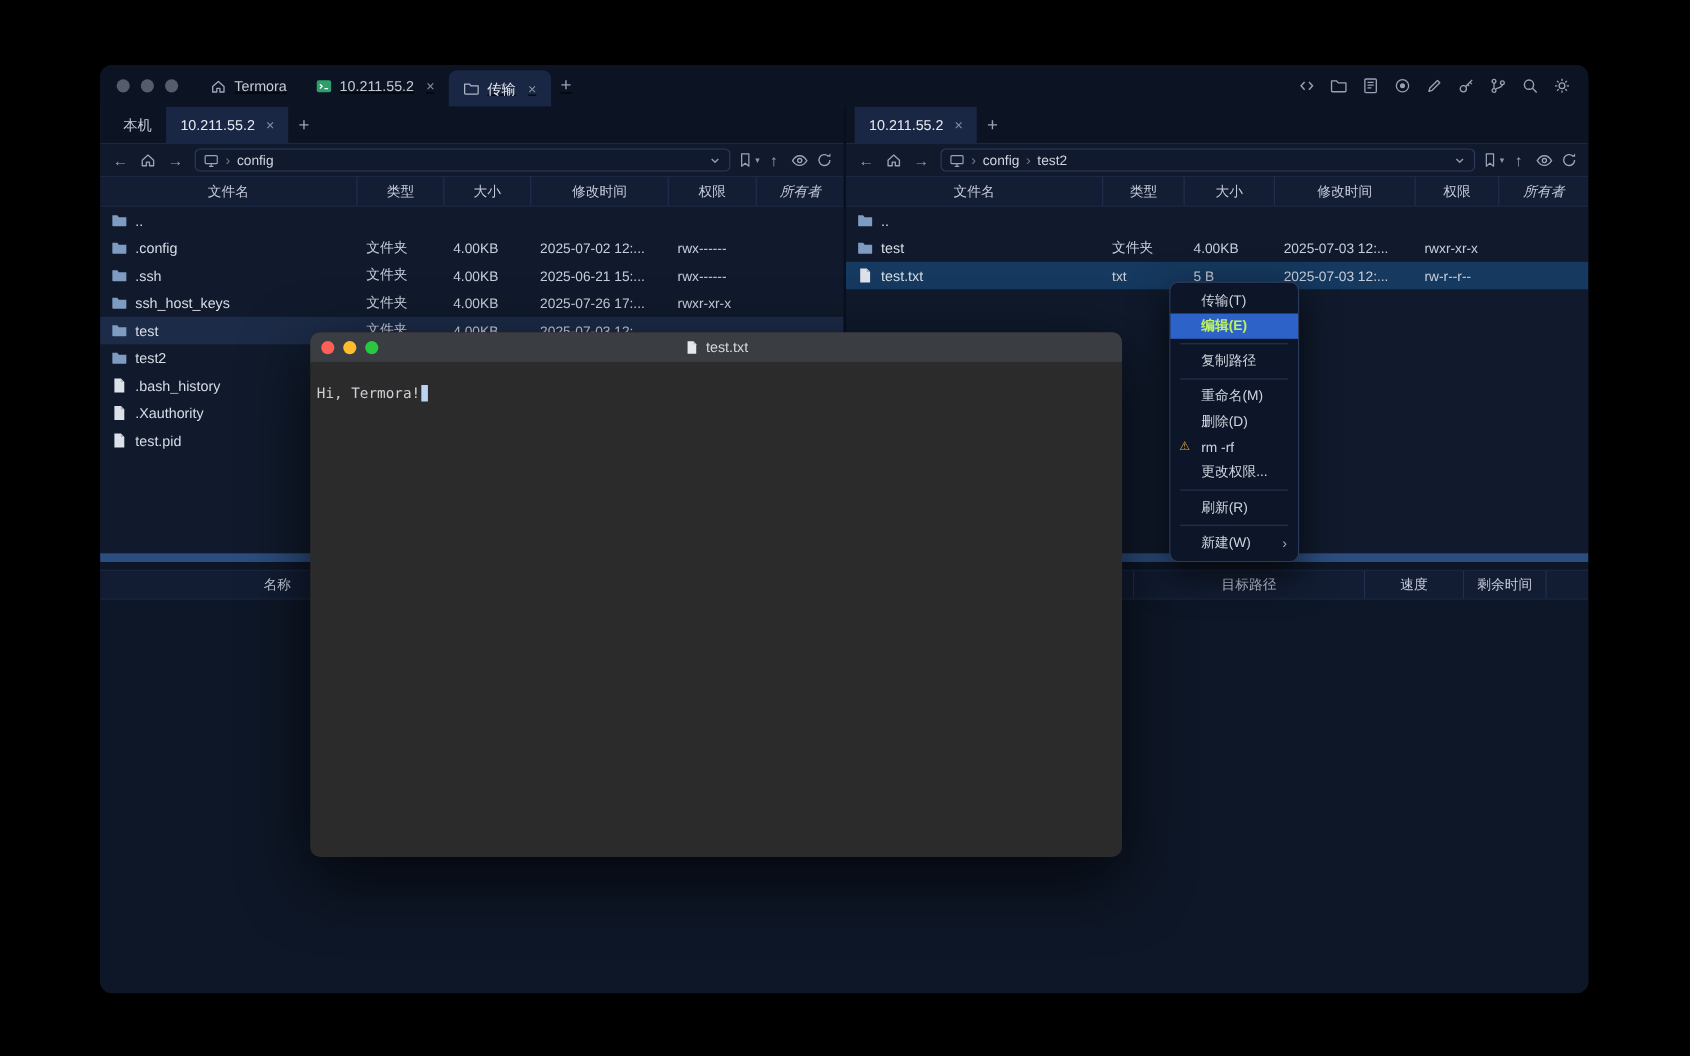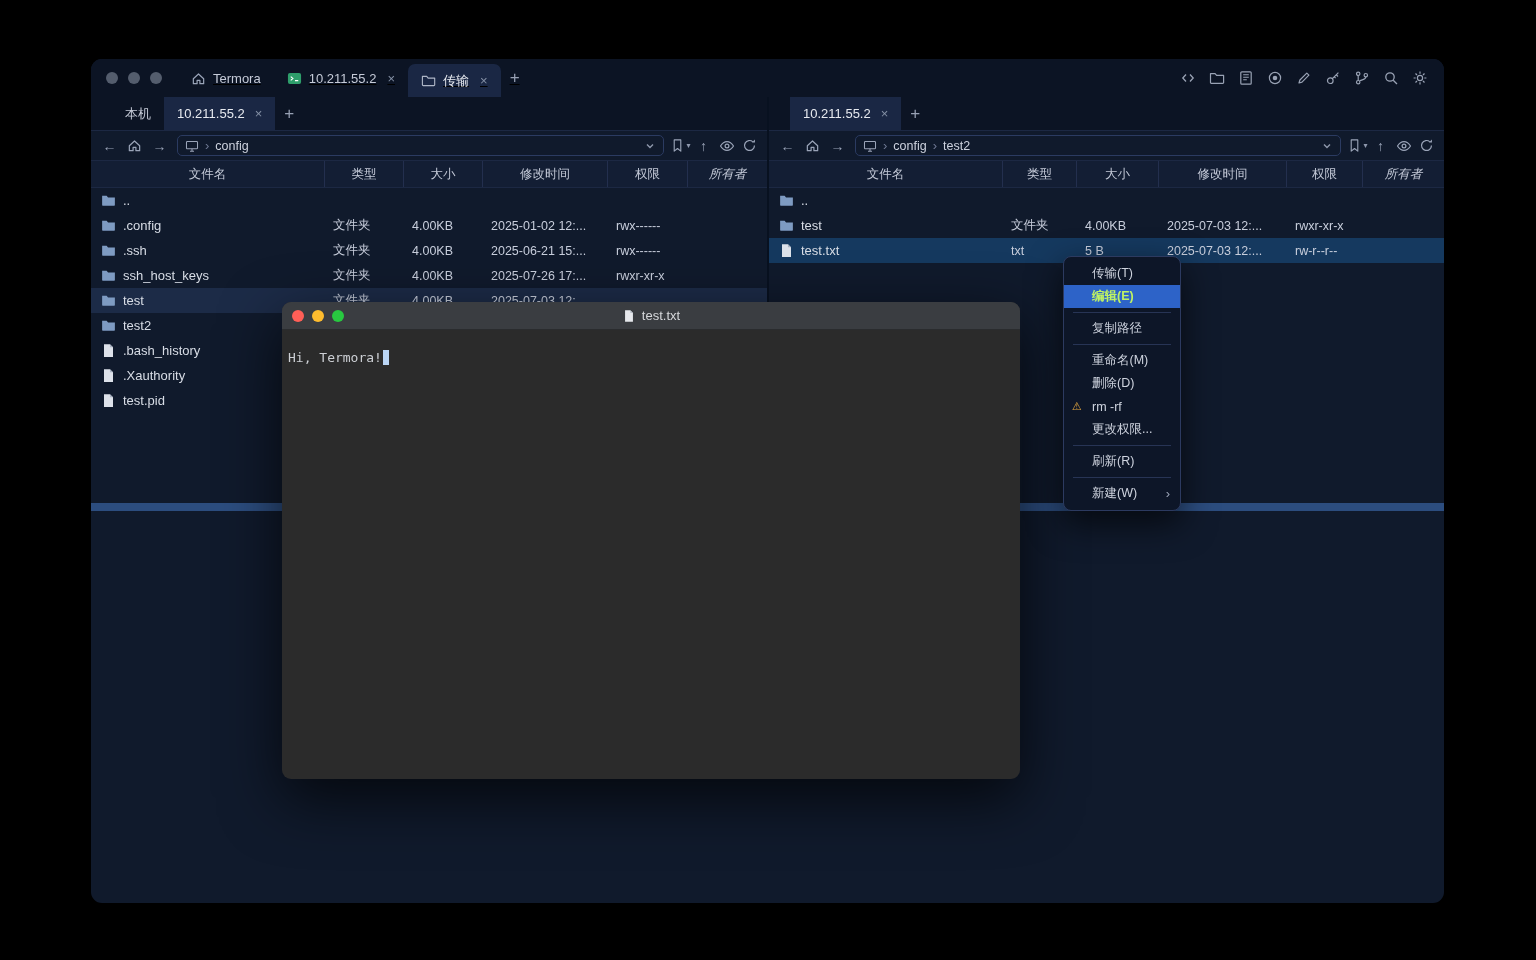--- a/index.html
+++ b/index.html
@@ -22,21 +22,21 @@
   .ic{width:16px;height:16px;display:block;}
   .ic15{width:15px;height:15px;} .ic14{width:14px;height:14px;} .ic12{width:12px;height:12px;}
 
   
   .panels{position:absolute;top:38px;left:0;width:1353px;height:406px;background:#101A2C;}
   .panel{position:absolute;top:0;height:406px;background:#101A2C;overflow:hidden;}
   .panel.left{left:0;width:676px;}
   .panel.right{left:678px;width:675px;}
   .divider{position:absolute;top:0;left:676px;width:2px;height:406px;background:#081120;}
 
-  .ptabbar{height:34px;background:#0C1424;display:flex;align-items:stretch;border-bottom:1px solid #1C2843;padding-left:21px;}
+  .ptabbar{height:34px;background:#0C1424;display:flex;align-items:stretch;border-bottom:1px solid #1C2843;padding-left:8px;}
   .ptab{display:flex;align-items:center;gap:6px;padding:0 13px;font-size:13px;color:#C6CBD8;}
   .ptab.active{background:#1A2744;color:#E7EAF0;}
   .ptabbar .newtab{height:33px;}
 
   .ptoolbar{height:29px;display:flex;align-items:center;padding:0 6px;}
   .nav-btn{width:25px;height:24px;display:flex;align-items:center;justify-content:center;color:#9AA4B8;font-size:14px;}
   .path-bar{flex:1;height:21px;border:1px solid #2B3B61;border-radius:5px;display:flex;align-items:center;gap:6px;
     padding:0 7px;margin:0 5px;color:#CDD2DE;font-size:12.5px;}
   .psep{color:#6F7994;font-size:13px;line-height:1;}
   .pseg{white-space:nowrap;}
@@ -318,21 +318,21 @@
         </div>
         <div class="frow cols-l">
           <div class="fc name">
               <svg class="ic ic15">
                 <use href="#i-folder"></use>
               </svg>
               <span>.config</span>
             </div>
           <div class="fc">文件夹</div>
           <div class="fc">4.00KB</div>
-          <div class="fc">2025-01-02 12:...</div>
+          <div class="fc">2025-07-02 12:...</div>
           <div class="fc">rwx------</div>
           <div class="fc"></div>
         </div>
         <div class="frow cols-l">
           <div class="fc name">
               <svg class="ic ic15">
                 <use href="#i-folder"></use>
               </svg>
               <span>.ssh</span>
             </div>
@@ -519,20 +519,31 @@
           <div class="fc">5 B</div>
           <div class="fc">2025-07-03 12:...</div>
           <div class="fc">rw-r--r--</div>
           <div class="fc"></div>
         </div>
       </div>
     </div>
   </div>
 
   <div class="splitter"></div>
+  <div class="transfer">
+    <div class="theader">
+      <div class="th">名称</div>
+      <div class="th"></div>
+      <div class="th">目标路径</div>
+      <div class="th">速度</div>
+      <div class="th">剩余时间</div>
+      <div class="th"></div>
+    </div>
+    <div></div>
+  </div>
 
   <div class="context-menu">
     <div class="cm-item">
         <span>传输(T)</span>
       </div>
     <div class="cm-item hl">
         <span>编辑(E)</span>
       </div>
     <div class="cm-sep"></div>
     <div class="cm-item">

